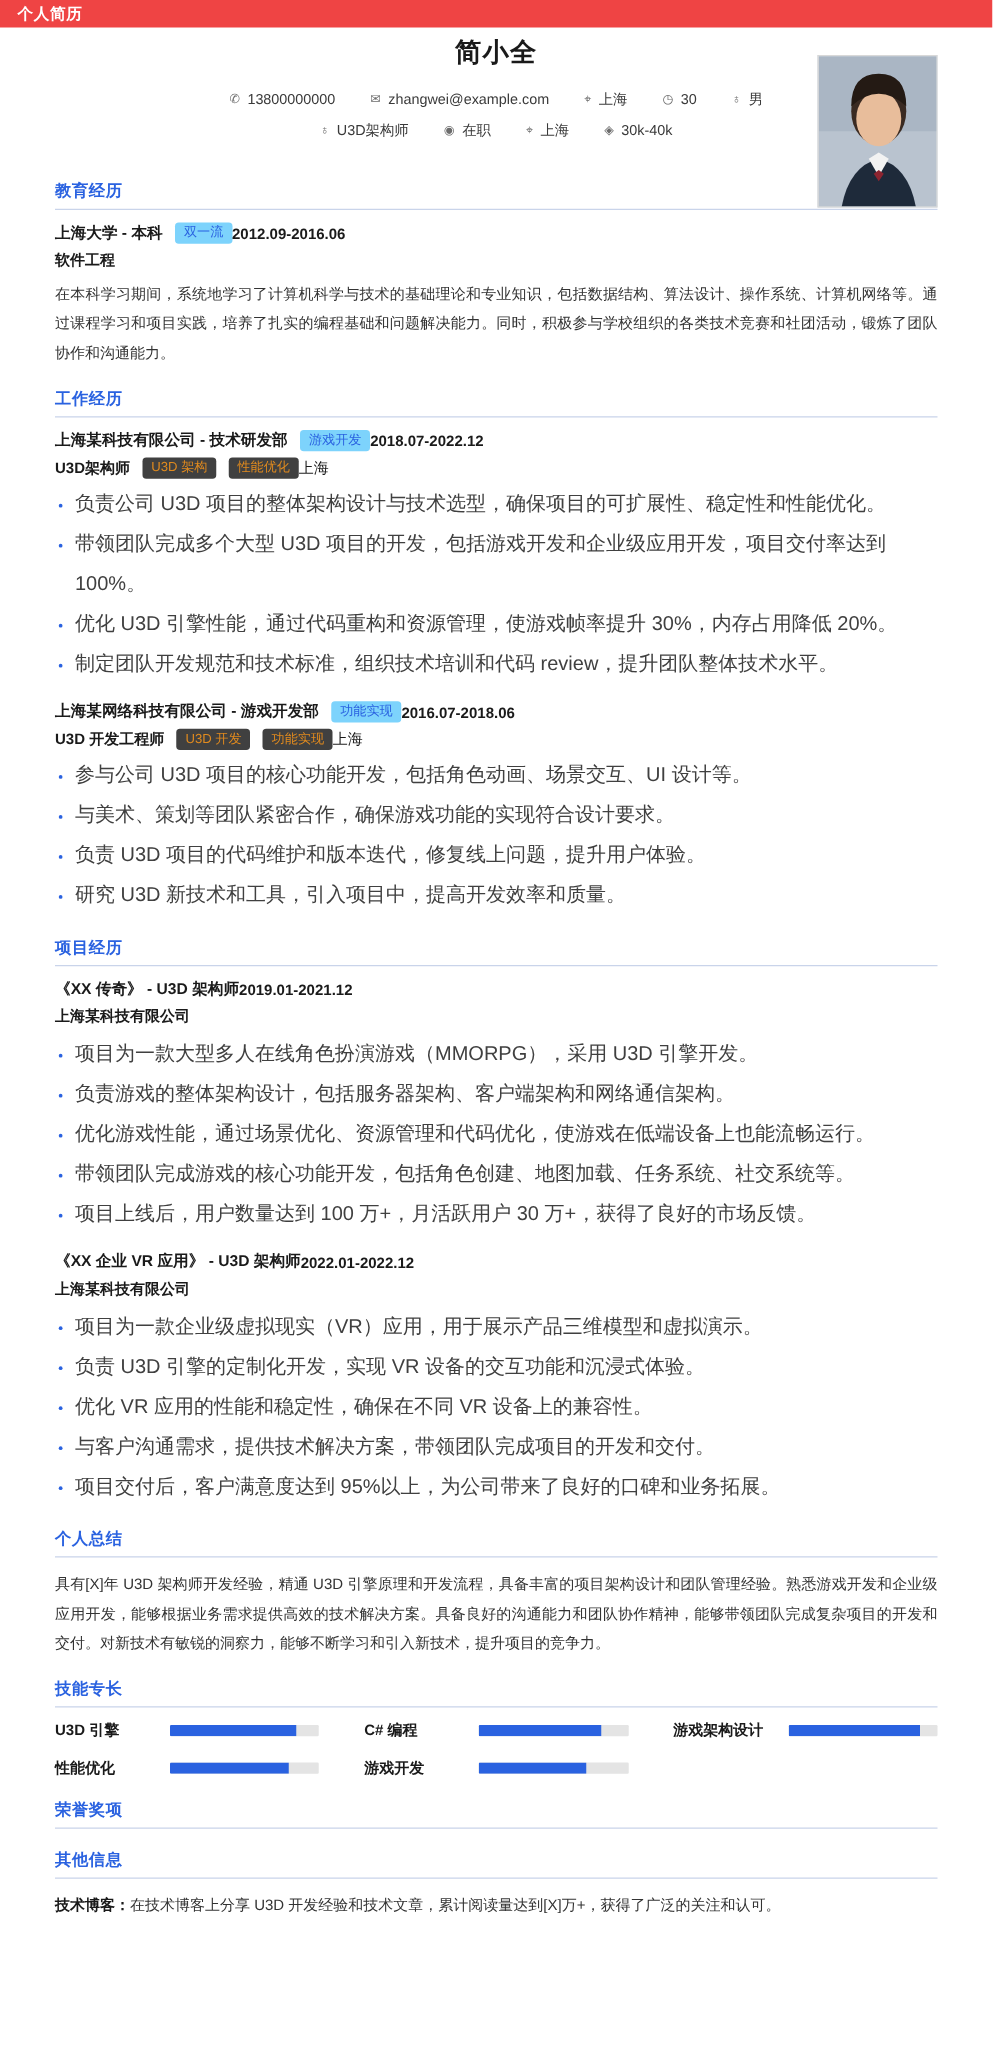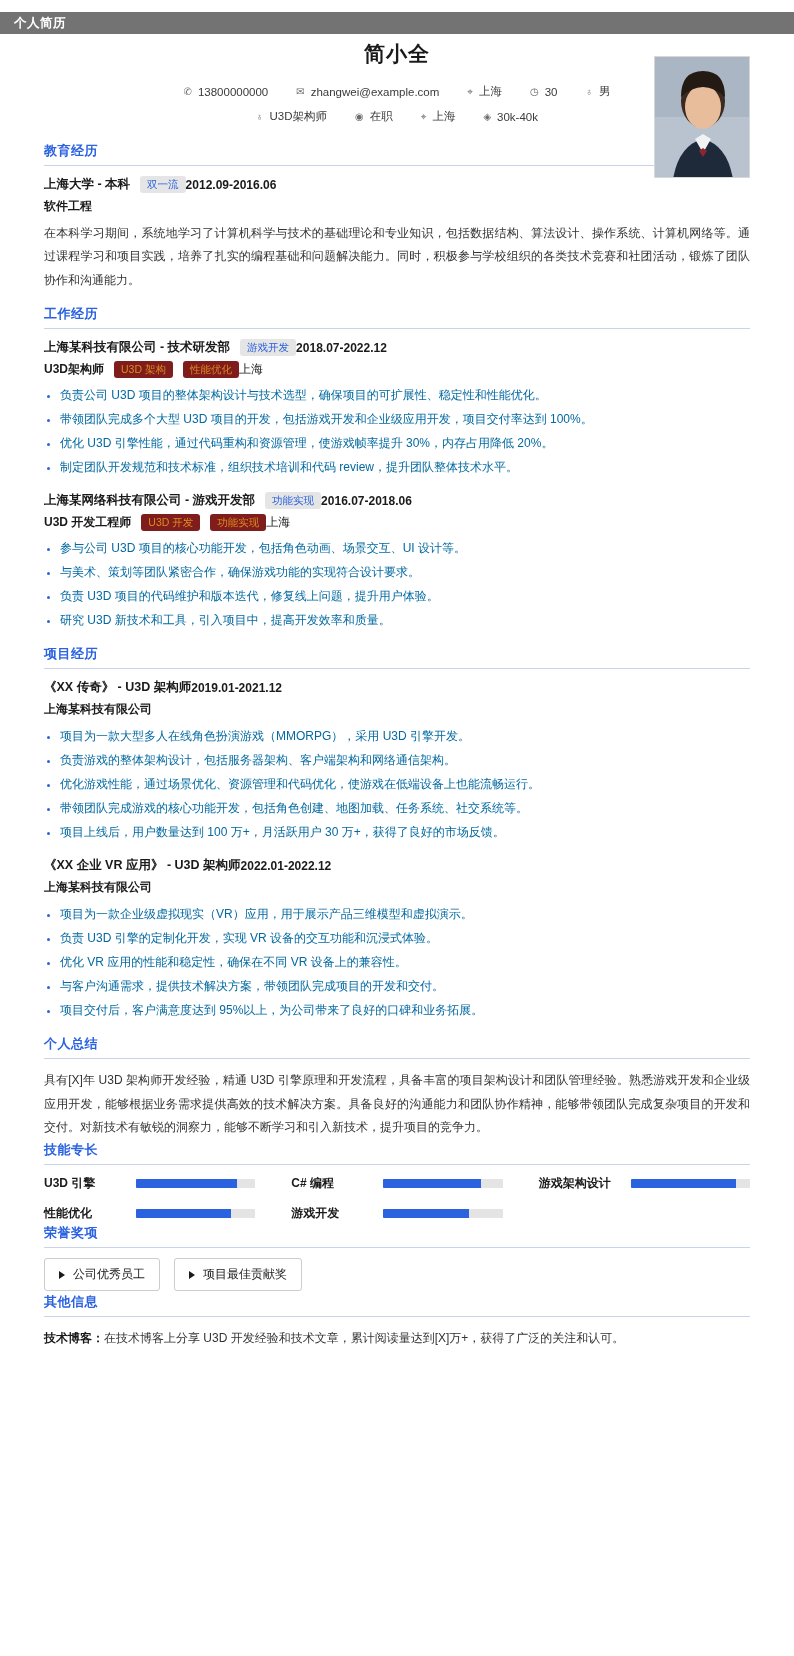--- a/index.html
+++ b/index.html
@@ -5,30 +5,29 @@
   * { box-sizing: border-box; }
   html, body { margin:0; padding:0; }
   body {
     width: 794px;
     background: #ffffff;
     font-family: "Liberation Sans", "DejaVu Sans", sans-serif;
     color: #333;
     font-size: 12px;
   }
   .topbar {
-    background: #737373;
+    background: #ef4444;
     color: #fff;
     height: 22px;
     display: flex;
     align-items: center;
     padding: 0 14px;
     font-size: 12.5px;
     font-weight: bold;
     letter-spacing: .5px;
-    margin-top: 12px;
   }
   .page { padding: 0 44px 20px 44px; position: relative; }
 
   
   .resume-head { position: relative; padding-bottom: 6px; }
   .name {
     text-align: center;
     font-size: 21px;
     font-weight: bold;
     color: #1a1a1a;
@@ -59,21 +58,21 @@
     top: 16px;
     width: 96px;
     height: 122px;
     border: 1px solid #d8d8d8;
     overflow: hidden;
     background: #cfd6de;
   }
   .photo svg { display:block; }
 
   
-  .section { margin-top: 2px; }
+  .section { margin-top: 16px; }
   .sec-title {
     color: #2a62e0;
     font-weight: bold;
     font-size: 13px;
     padding-bottom: 5px;
     border-bottom: 1px solid #c9d4ea;
     margin-bottom: 10px;
     letter-spacing: .5px;
   }
   .entry { margin-bottom: 13px; }
@@ -89,39 +88,39 @@
 
   .tag {
     display: inline-block;
     font-size: 10.5px;
     padding: 2px 7px;
     border-radius: 3px;
     margin-left: 10px;
     line-height: 1.2;
     white-space: nowrap;
   }
-  .tag-blue { background: #e5e5e5; color: #2a62e0; }
-  .tag-orange { background: #7f1d1d; color: #e08a1e; }
+  .tag-blue { background: #7dd3fc; color: #2a62e0; }
+  .tag-orange { background: #404040; color: #e08a1e; }
 
   .subrole { font-weight: bold; font-size: 12px; color: #1a1a1a; }
   .major { font-size: 12px; color: #1a1a1a; font-weight: bold; margin-bottom: 7px; }
   .company-sub { font-size: 12px; color: #1a1a1a; font-weight: bold; margin: 4px 0 6px 0; }
 
   .para {
     font-size: 12px;
     line-height: 1.95;
     color: #333;
     text-align: justify;
     margin: 0;
   }
   ul.bullets { margin: 4px 0 0 0; padding-left: 16px; }
   ul.bullets li {
-    font-size: 12px;
+    font-size: 16px;
     line-height: 2.0;
-    color: #0369a1;
+    color: #404040;
   }
   ul.bullets li::marker { color: #2a62e0; font-size: 11px; }
 
   
   .skills-grid {
     display: grid;
     grid-template-columns: 1fr 1fr 1fr;
     column-gap: 36px;
     row-gap: 13px;
     margin-top: 4px;
@@ -370,30 +369,20 @@
         <div class="skill-name">游戏开发</div>
         <div class="bar">
             <i style="width:72%"></i>
           </div>
       </div>
     </div>
   </div>
 
   <div class="section">
     <div class="sec-title">荣誉奖项</div>
-    <div class="awards">
-      <div class="award">
-        <span class="tri"></span>
-        <span>公司优秀员工</span>
-      </div>
-      <div class="award">
-        <span class="tri"></span>
-        <span>项目最佳贡献奖</span>
-      </div>
-    </div>
   </div>
 
   <div class="section">
     <div class="sec-title">其他信息</div>
     <div class="other-line">
       <b>技术博客：</b><span>在技术博客上分享 U3D 开发经验和技术文章，累计阅读量达到[X]万+，获得了广泛的关注和认可。</span>
     </div>
   </div>
 
 </div>

